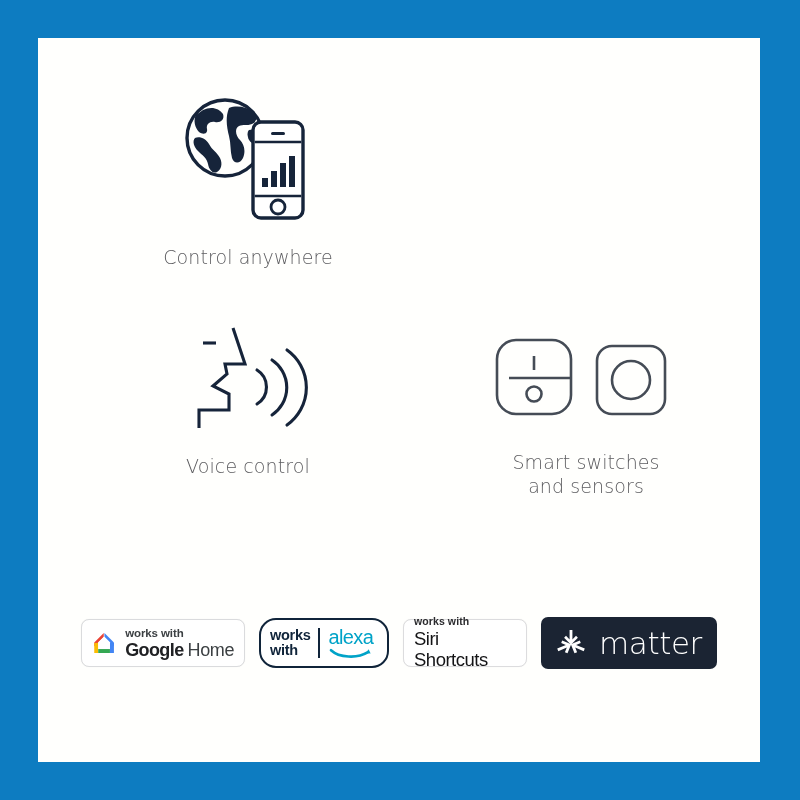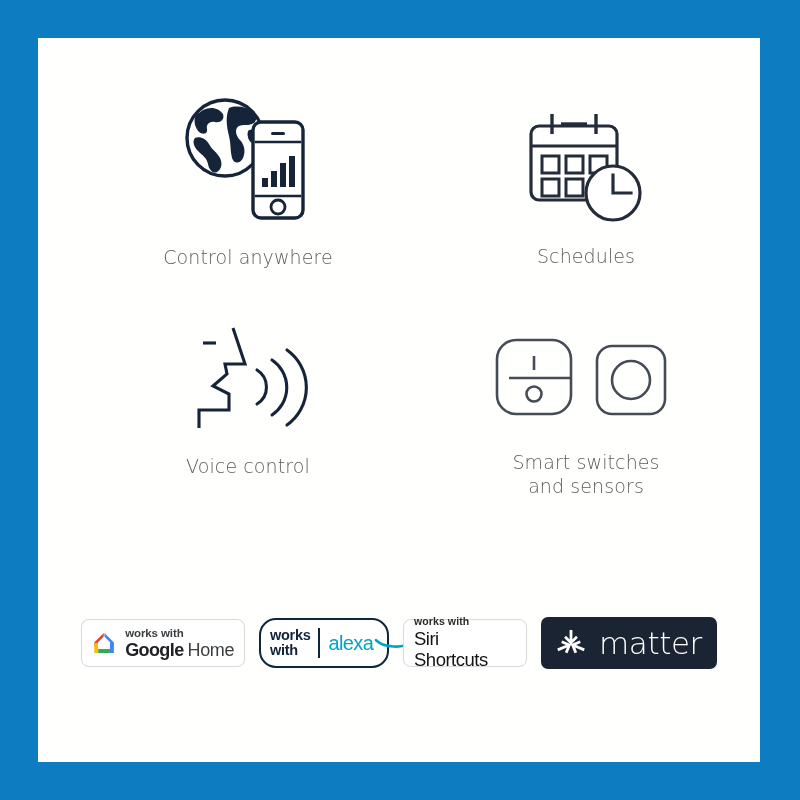--- a/index.html
+++ b/index.html
@@ -155,21 +155,21 @@
     letter-spacing: -0.3px;
     text-align: left;
     white-space: pre-line;
   }
   .a-divider {
     width: 2px;
     height: 30px;
     background: #10243a;
     flex: 0 0 auto;
   }
-  .a-logo { display: flex; flex-direction: row; align-items: center; gap: 1px; }
+  .a-logo { display: flex; flex-direction: column; align-items: center; gap: 1px; }
   .a-word {
     font-family: "Liberation Sans", sans-serif;
     font-size: 20px;
     color: #00a3c8;
     letter-spacing: -0.6px;
     line-height: 1;
   }
 
   
   .badge-siri {
@@ -252,44 +252,20 @@
           <circle cx="105" cy="117" r="7" fill="none" stroke="#16243a" stroke-width="2.8"></circle>
 
           <rect x="89" y="88" width="6" height="9" fill="#16243a"></rect>
           <rect x="98" y="81" width="6" height="16" fill="#16243a"></rect>
           <rect x="107" y="73" width="6" height="24" fill="#16243a"></rect>
           <rect x="116" y="66" width="6" height="31" fill="#16243a"></rect>
         </svg>
         <div class="feature-label">Control anywhere</div>
       </div>
 
-      <div class="feature f-sched">
-        <svg class="feature-art" width="130" height="118" viewBox="0 0 130 118">
-
-          <path d="M10 26 a8 8 0 0 1 8 -8 h70 a8 8 0 0 1 8 8 v58 a8 8 0 0 1 -8 8 h-70
-                   a8 8 0 0 1 -8 -8 Z" fill="#ffffff" stroke="#232c38" stroke-width="3.2"></path>
-
-          <line x1="10" y1="38" x2="96" y2="38" stroke="#232c38" stroke-width="3.2"></line>
-
-          <line x1="31" y1="6" x2="31" y2="26" stroke="#232c38" stroke-width="3.4"></line>
-          <line x1="75" y1="6" x2="75" y2="26" stroke="#232c38" stroke-width="3.4"></line>
-          <line x1="40" y1="16" x2="66" y2="16" stroke="#232c38" stroke-width="3.4"></line>
-
-          <rect x="21" y="48" width="17" height="17" fill="none" stroke="#232c38" stroke-width="3"></rect>
-          <rect x="45" y="48" width="17" height="17" fill="none" stroke="#232c38" stroke-width="3"></rect>
-          <rect x="69" y="48" width="17" height="17" fill="none" stroke="#232c38" stroke-width="3"></rect>
-
-          <rect x="21" y="71" width="17" height="17" fill="none" stroke="#232c38" stroke-width="3"></rect>
-          <rect x="45" y="71" width="17" height="17" fill="none" stroke="#232c38" stroke-width="3"></rect>
-
-          <circle cx="92" cy="85" r="27" fill="#ffffff" stroke="#232c38" stroke-width="3.2"></circle>
-          <polyline points="92,67 92,85 110,85" fill="none" stroke="#232c38" stroke-width="3.2" stroke-linecap="square"></polyline>
-        </svg>
-        <div class="feature-label">Schedules</div>
-      </div>
 
       <div class="feature f-voice">
         <svg class="feature-art" width="122" height="106" viewBox="0 0 122 106">
 
           <polyline points="12,104 12,86 42,86 42,70 26,62 40,50 38,40 58,40 46,4" fill="none" stroke="#16243a" stroke-width="3.1" stroke-linejoin="miter" stroke-linecap="butt"></polyline>
 
           <line x1="16" y1="19" x2="29" y2="19" stroke="#16243a" stroke-width="3.1"></line>
 
           <path d="M70 46 a20 20 0 0 1 0 34" fill="none" stroke="#16243a" stroke-width="3.1" stroke-linecap="round"></path>
           <path d="M85 36 a33 33 0 0 1 0 55" fill="none" stroke="#16243a" stroke-width="3.1" stroke-linecap="round"></path>

